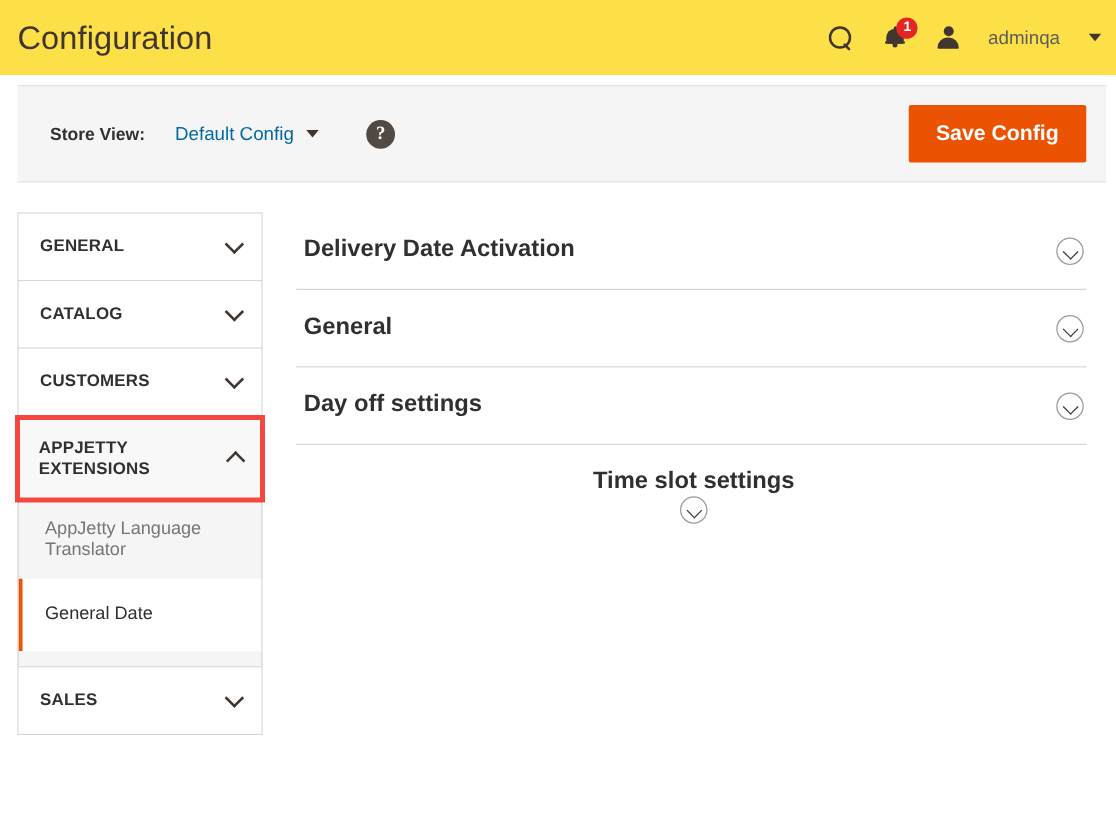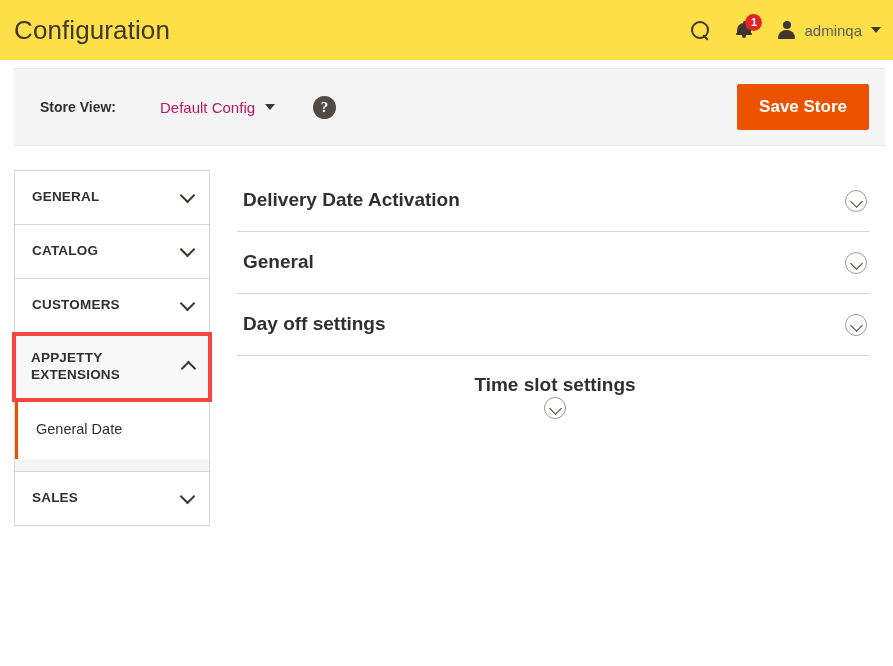--- a/index.html
+++ b/index.html
@@ -125,21 +125,21 @@
     font-size: 11px;
     font-weight: 700;
     line-height: 17px;
     text-align: center;
   }
 
   
   .user-menu {
     display: flex;
     align-items: center;
-    gap: 9px;
+    gap: 23px;
     cursor: pointer;
   }
   .avatar-icon {
     position: relative;
     width: 17px;
     height: 18px;
     display: inline-block;
   }
   .avatar-icon::before {
     content: "";
@@ -190,23 +190,22 @@
   }
   .store-switcher {
     display: flex;
     align-items: center;
     gap: 10px;
     cursor: pointer;
     margin-right: 38px;
   }
   .store-value {
     font-size: 15px;
-    color: #be185d;
+    color: #0369a1;
     white-space: nowrap;
-    margin-left: 20px;
   }
   .store-caret {
     width: 0; height: 0;
     border-left: 5px solid transparent;
     border-right: 5px solid transparent;
     border-top: 6px solid #41362f;
   }
   .help-icon {
     width: 23px; height: 23px;
     border-radius: 50%;
@@ -400,21 +399,21 @@
 <div class="store-bar">
   <span class="store-label">Store View:</span>
 
   <div class="store-switcher">
     <span class="store-value">Default Config</span>
     <span class="store-caret"></span>
   </div>
 
   <span class="help-icon">?</span>
 
-  <button class="save-btn">Save Store</button>
+  <button class="save-btn">Save Config</button>
 </div>
 
 <div class="content-wrap">
 
   <nav class="config-nav">
 
     <div class="nav-section">
       <div class="nav-head">
         <span class="nav-head-label">GENERAL</span>
         <span class="chev"></span>
@@ -437,20 +436,23 @@
     </div>
 
     <div class="nav-section highlighted">
       <div class="nav-head">
         <span class="nav-head-label">APPJETTY EXTENSIONS</span>
         <span class="chev up"></span>
       </div>
     </div>
 
     <div class="nav-sub">
+      <div class="sub-item">
+        <span>AppJetty Language Translator</span>
+      </div>
       <div class="sub-item active">
         <span>General Date</span>
       </div>
     </div>
     <div class="sub-tail"></div>
 
     <div class="nav-section">
       <div class="nav-head">
         <span class="nav-head-label">SALES</span>
         <span class="chev"></span>

